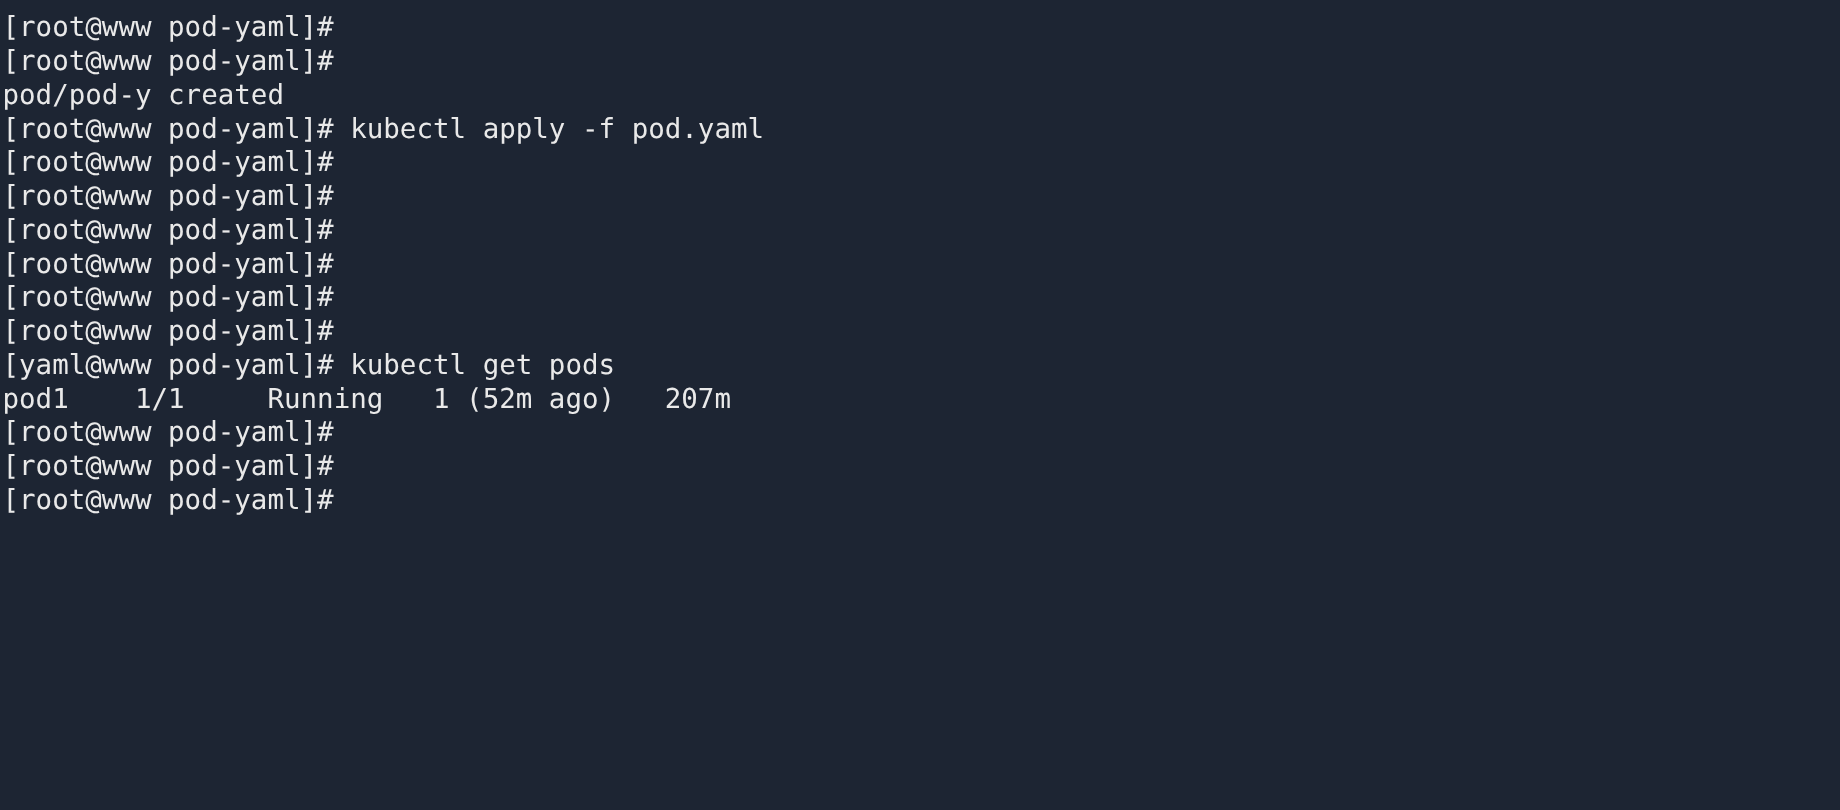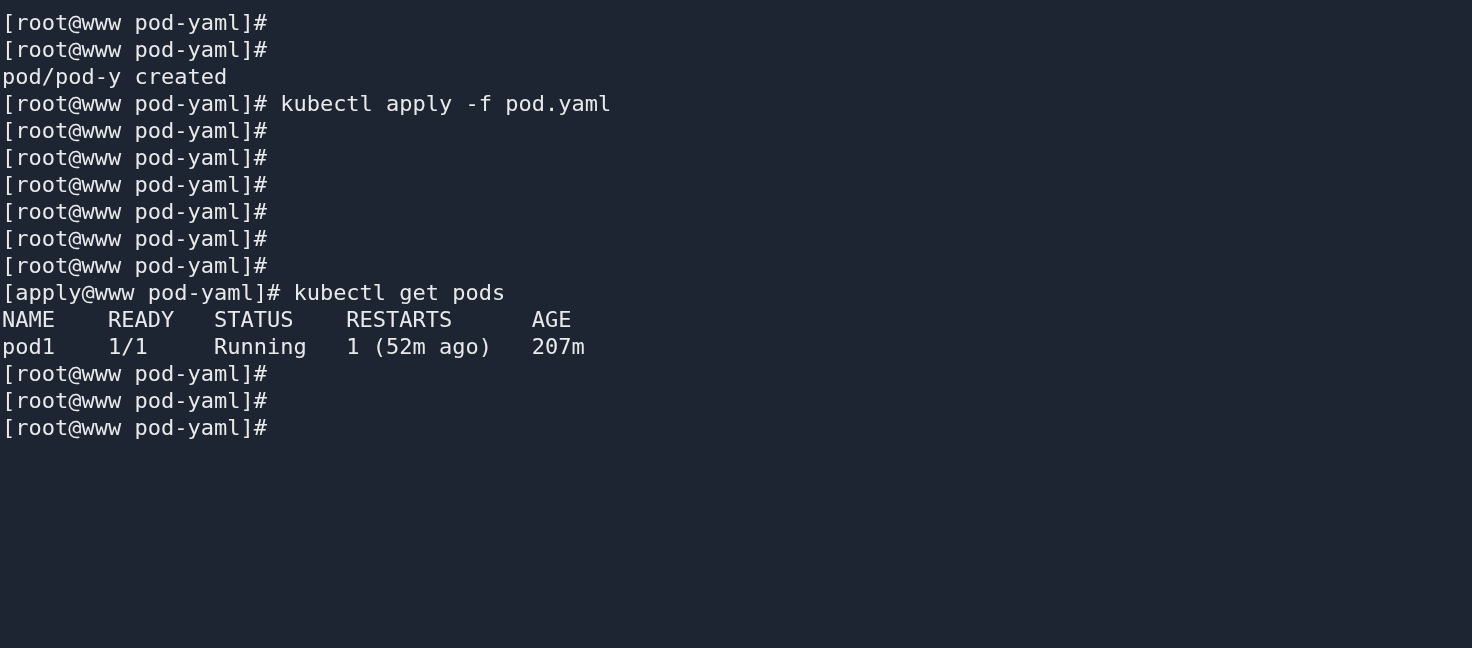--- a/index.html
+++ b/index.html
@@ -52,20 +52,19 @@
     <span class="line">[root@www pod-yaml]#</span>
     <span class="line">[root@www pod-yaml]#</span>
     <span class="line">pod/pod-y created</span>
     <span class="line">[root@www pod-yaml]# kubectl apply -f pod.yaml</span>
     <span class="line">[root@www pod-yaml]#</span>
     <span class="line">[root@www pod-yaml]#</span>
     <span class="line">[root@www pod-yaml]#</span>
     <span class="line">[root@www pod-yaml]#</span>
     <span class="line">[root@www pod-yaml]#</span>
     <span class="line">[root@www pod-yaml]#</span>
-    <span class="line">[apply@www pod-yaml]# kubectl get pods</span>
-    <span class="line">NAME    READY   STATUS    RESTARTS      AGE</span>
+    <span class="line">[yaml@www pod-yaml]# kubectl get pods</span>
     <span class="line">pod1    1/1     Running   1 (52m ago)   207m</span>
     <span class="line">[root@www pod-yaml]#</span>
     <span class="line">[root@www pod-yaml]#</span>
     <span class="line">[root@www pod-yaml]#</span>
   </div>
 </div>
 
 </body></html>

